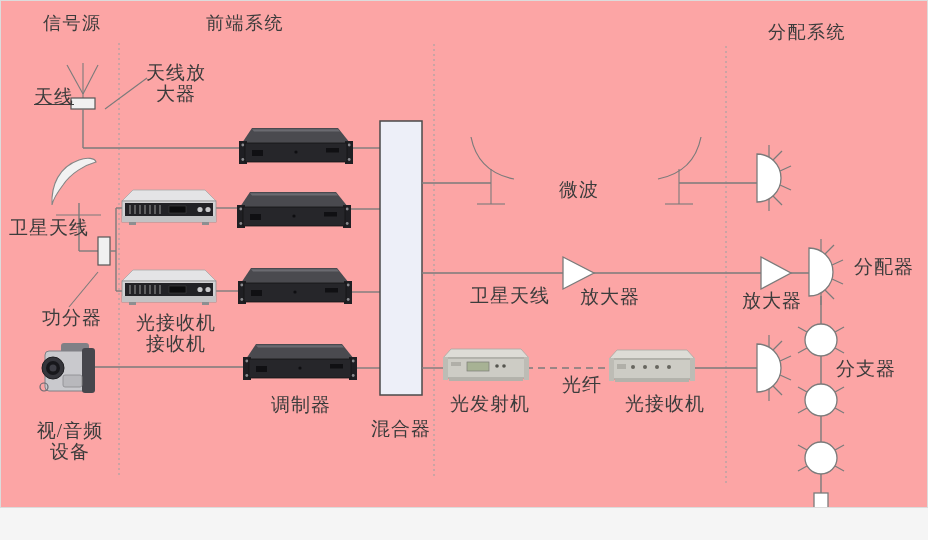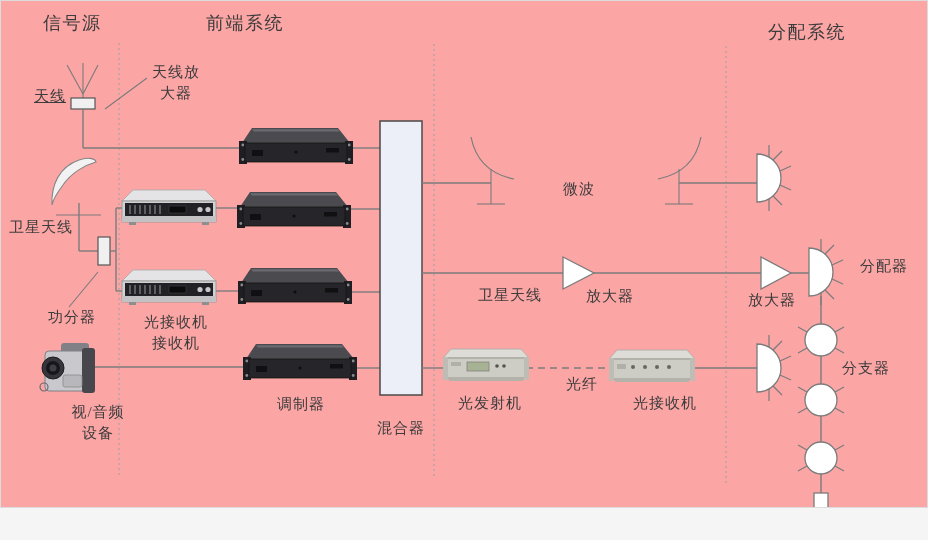--- a/index.html
+++ b/index.html
@@ -12,21 +12,21 @@
   .ln{stroke:var(--line,#7b7b7b);stroke-width:1.4;fill:none;}
   .thin{stroke-width:1.1;}
   .dash-sep{stroke:var(--dashed,#a3a3a3);stroke-width:1.1;stroke-dasharray:2 3;fill:none;}
   .fiber{stroke:var(--line,#7b7b7b);stroke-width:1.4;stroke-dasharray:7 5;fill:none;}
   .sym{stroke:var(--line,#7b7b7b);stroke-width:1.3;fill:#ffffff;}
   .symline{stroke:var(--line,#7b7b7b);stroke-width:1.2;fill:none;}
   .mixer-rect{fill:var(--mixer-fill,#edeff8);stroke:#4a4a4a;stroke-width:1.5;}
   .boxfill{fill:#f0f0f0;stroke:#565656;stroke-width:1.2;}
   .dishfill{fill:#f2f2f2;stroke:#858585;stroke-width:1.1;}
   .lbl{
-    position:absolute;color:var(--text,#3c3c3c);font-size:15px;line-height:21px;
+    position:absolute;color:var(--text,#3c3c3c);font-size:19px;line-height:21px;
     white-space:nowrap;letter-spacing:1px;
   }
   .lbl.center{transform:translateX(-50%);text-align:center;}
   .hdr{font-size:18px;letter-spacing:1.5px;}
 </style>
 </head>
 <body>
 
 <div id="canvas">
 
@@ -209,21 +209,21 @@
   <div class="lbl center" style="left:175px;top:61px;">
     <div>天线放</div>
     <div>大器</div>
   </div>
   <div class="lbl" style="left:8px;top:216px;text-align:right;">卫星天线</div>
   <div class="lbl center" style="left:71px;top:306px;">功分器</div>
   <div class="lbl center" style="left:175px;top:311px;">
     <div>光接收机</div>
     <div>接收机</div>
   </div>
-  <div class="lbl center" style="left:69px;top:401px;margin-left:28px;">
+  <div class="lbl center" style="left:69px;top:419px;">
     <div>视/音频</div>
     <div>设备</div>
   </div>
 
   <div class="lbl center" style="left:300px;top:393px;">调制器</div>
   <div class="lbl center" style="left:400px;top:417px;">混合器</div>
 
   <div class="lbl center" style="left:578px;top:178px;">微波</div>
   <div class="lbl center" style="left:509px;top:284px;">卫星天线</div>
   <div class="lbl center" style="left:609px;top:285px;">放大器</div>

